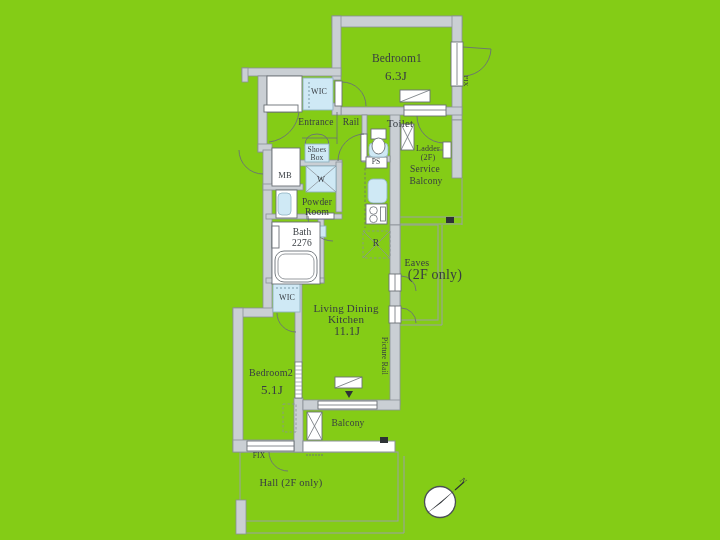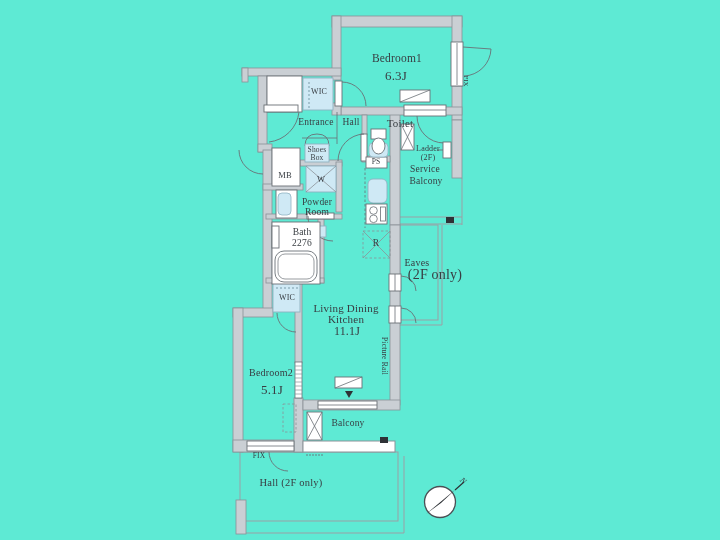--- a/index.html
+++ b/index.html
@@ -1,16 +1,16 @@
 <!DOCTYPE html>
 <html><head>
 <meta charset="utf-8">
 <style>
   html,body{margin:0;padding:0;background:#ffffff;}
-  .plan{position:relative;width:720px;height:540px;background:#5eead4;overflow:hidden;
+  .plan{position:relative;width:720px;height:540px;background:#84cc16;overflow:hidden;
         font-family:"Liberation Serif","DejaVu Serif",serif;color:#383d42;}
   .plan svg{position:absolute;left:0;top:0;}
   .lbl{position:absolute;transform:translate(-50%,-50%);white-space:nowrap;
        color:#383d42;letter-spacing:.2px;line-height:1;}
   .lbl.v{transform:translate(-50%,-50%) rotate(90deg);}
   .lbl.n45{transform:translate(-50%,-50%) rotate(42deg);font-style:italic;}
 </style>
 </head>
 <body>
 
@@ -184,21 +184,21 @@
     <circle cx="440" cy="502" r="15.5" fill="#ffffff" stroke="#4a4f54" stroke-width="1.3"></circle>
     <polygon points="456,489 426,514 441,503" fill="#2a2e32"></polygon>
     <path d="M455,490 L464,482" stroke="#2a2e32" stroke-width="1.2" fill="none"></path>
   </g>
 </svg>
 
   <div class="lbl" style="left:397px;top:59px;font-size:11.5px">Bedroom1</div>
   <div class="lbl" style="left:396px;top:75px;font-size:13px">6.3J</div>
   <div class="lbl" style="left:319px;top:92px;font-size:8px">WIC</div>
   <div class="lbl" style="left:316px;top:123px;font-size:9.5px">Entrance</div>
-  <div class="lbl" style="left:351px;top:123px;font-size:9.5px">Hall</div>
+  <div class="lbl" style="left:351px;top:123px;font-size:9.5px">Rail</div>
   <div class="lbl" style="left:400px;top:123px;font-size:11px">Toilet</div>
   <div class="lbl" style="left:317px;top:150px;font-size:7.5px">Shoes</div>
   <div class="lbl" style="left:317px;top:158px;font-size:7.5px">Box</div>
   <div class="lbl" style="left:285px;top:175px;font-size:8.5px">MB</div>
   <div class="lbl" style="left:321px;top:179px;font-size:8.5px">W</div>
   <div class="lbl" style="left:376px;top:162px;font-size:7.5px">PS</div>
   <div class="lbl" style="left:428px;top:149px;font-size:8px">Ladder</div>
   <div class="lbl" style="left:428px;top:158px;font-size:8px">(2F)</div>
   <div class="lbl" style="left:425px;top:170px;font-size:9.5px">Service</div>
   <div class="lbl" style="left:426px;top:182px;font-size:9.5px">Balcony</div>

